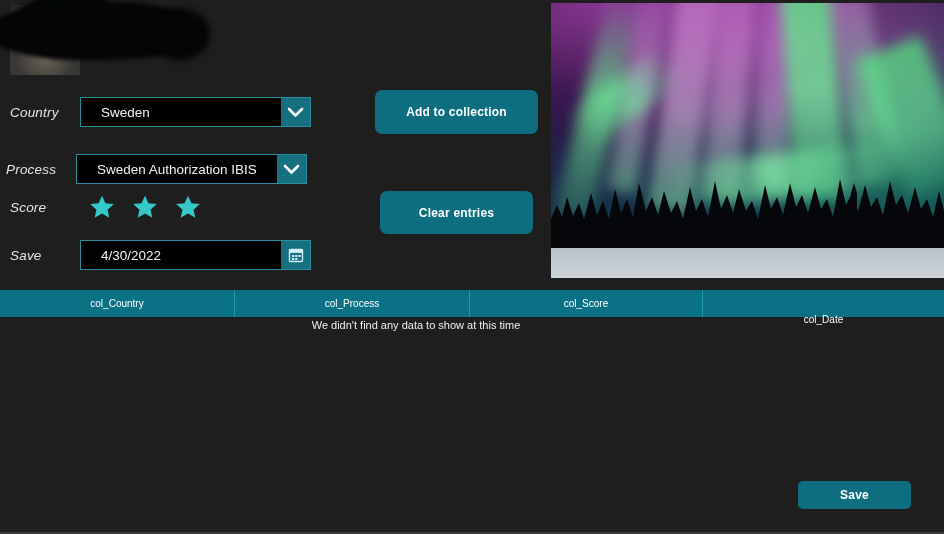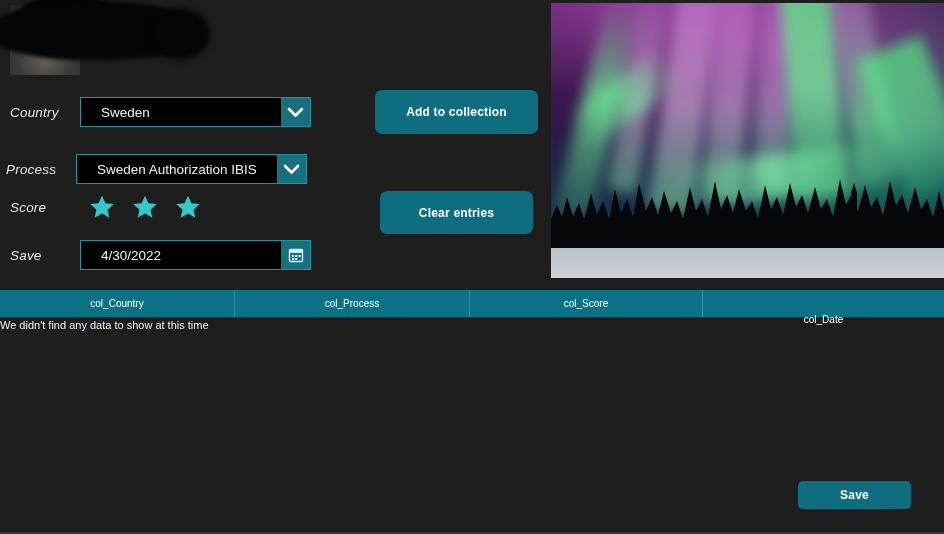--- a/index.html
+++ b/index.html
@@ -164,21 +164,21 @@
     display: flex; align-items: center; justify-content: center;
     color: #ffffff;
     font-size: 10px;
     border-right: 1px solid #1e9aad;
   }
   .th:last-child { border-right: none; margin-top: 16px; }
   #empty-msg {
     position: absolute;
     left: 0; top: 319px;
     width: 832px;
-    text-align: left;
+    text-align: center;
     color: #f0f0f0;
     font-size: 11px;
   }
 </style>
 </head>
 <body>
 
 <div id="app">
 
   <div id="avatar-wrap">

